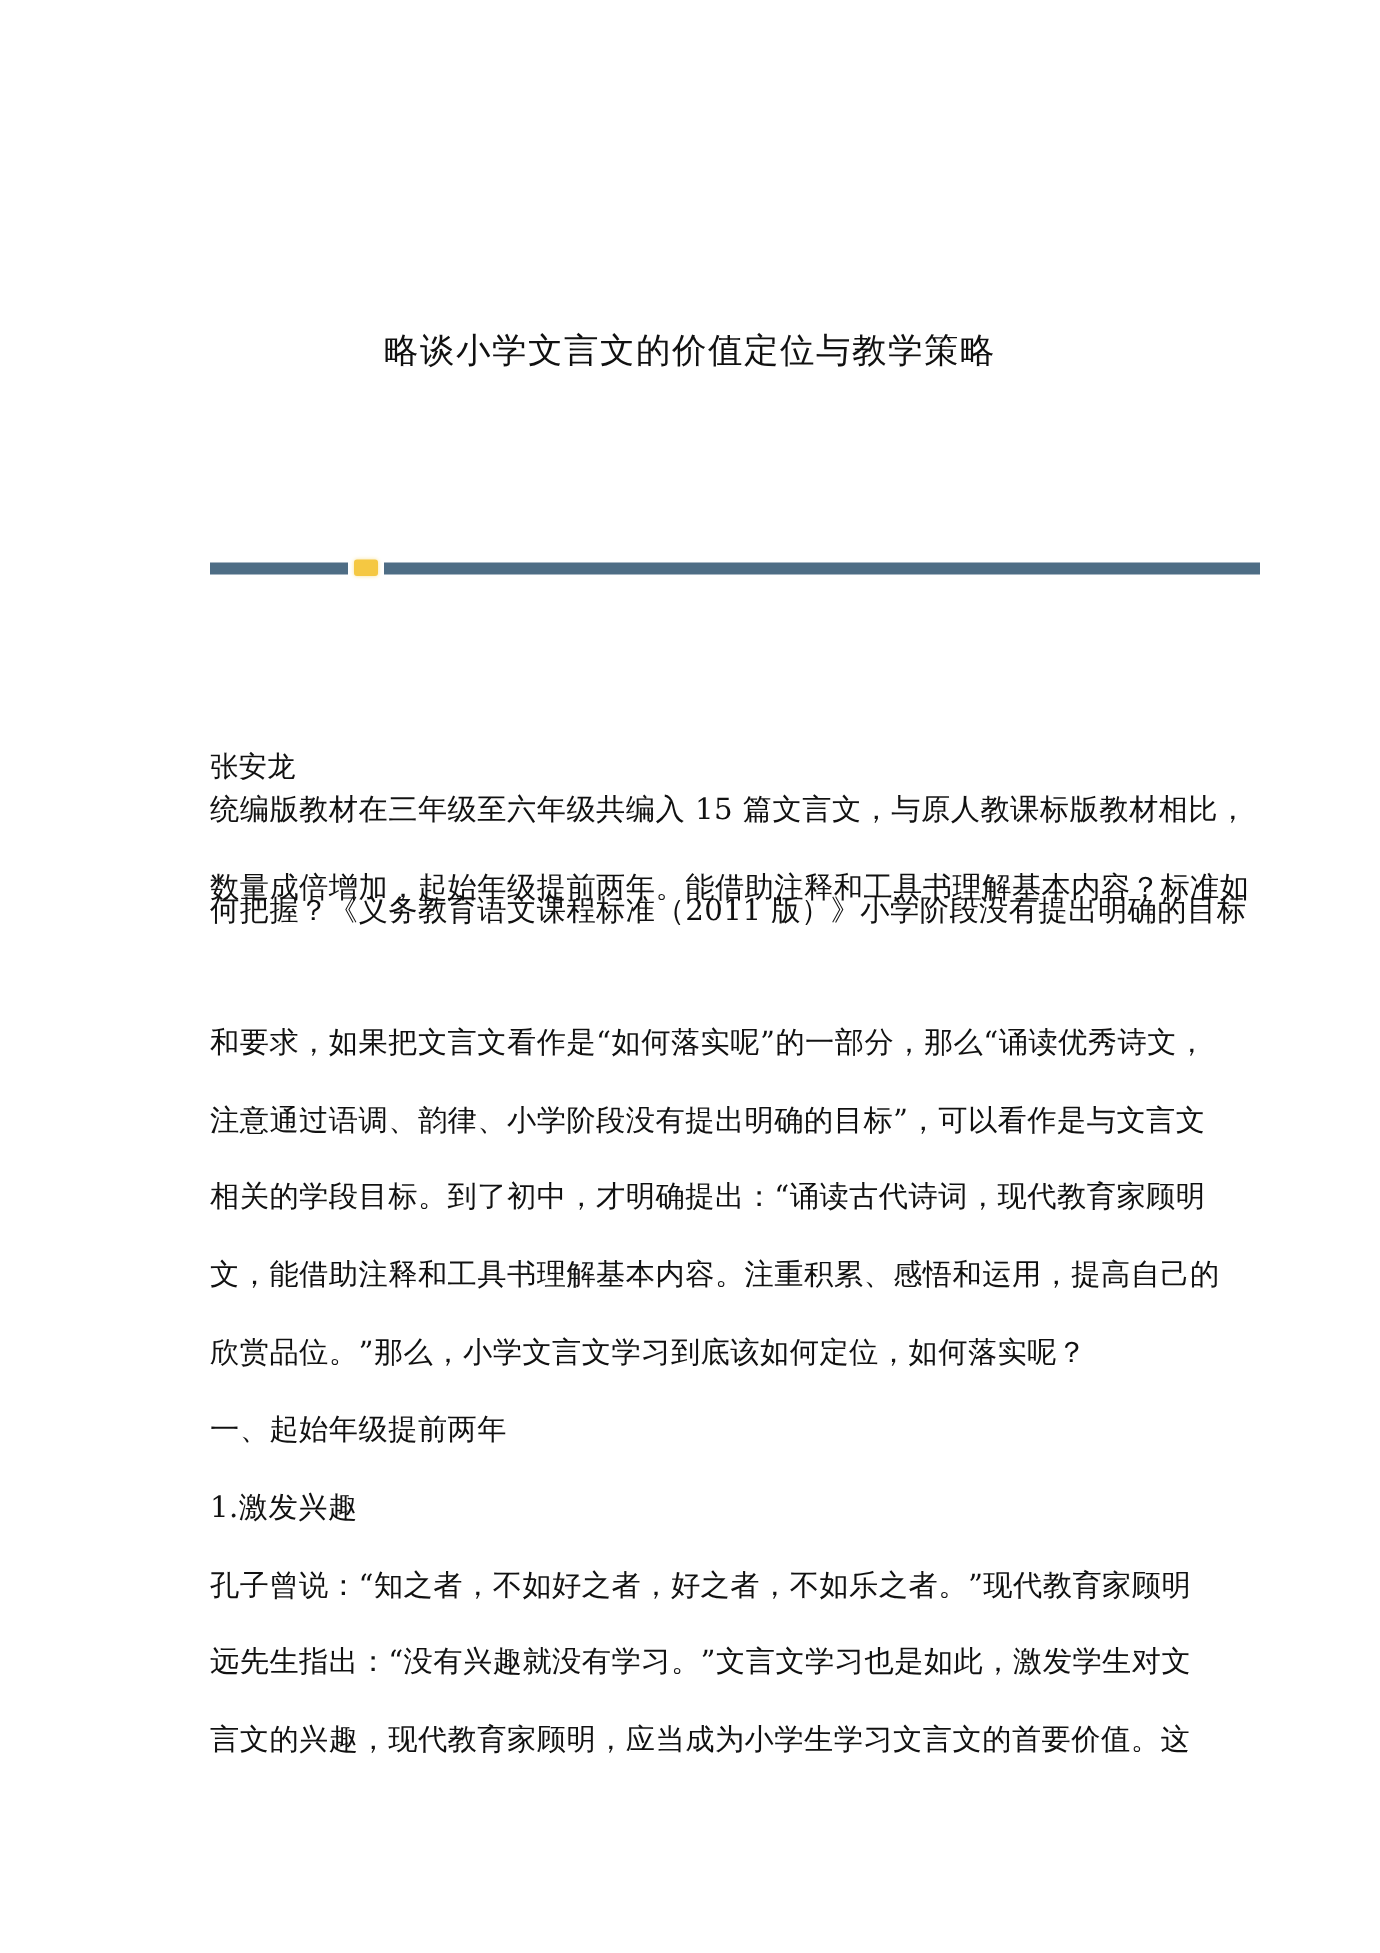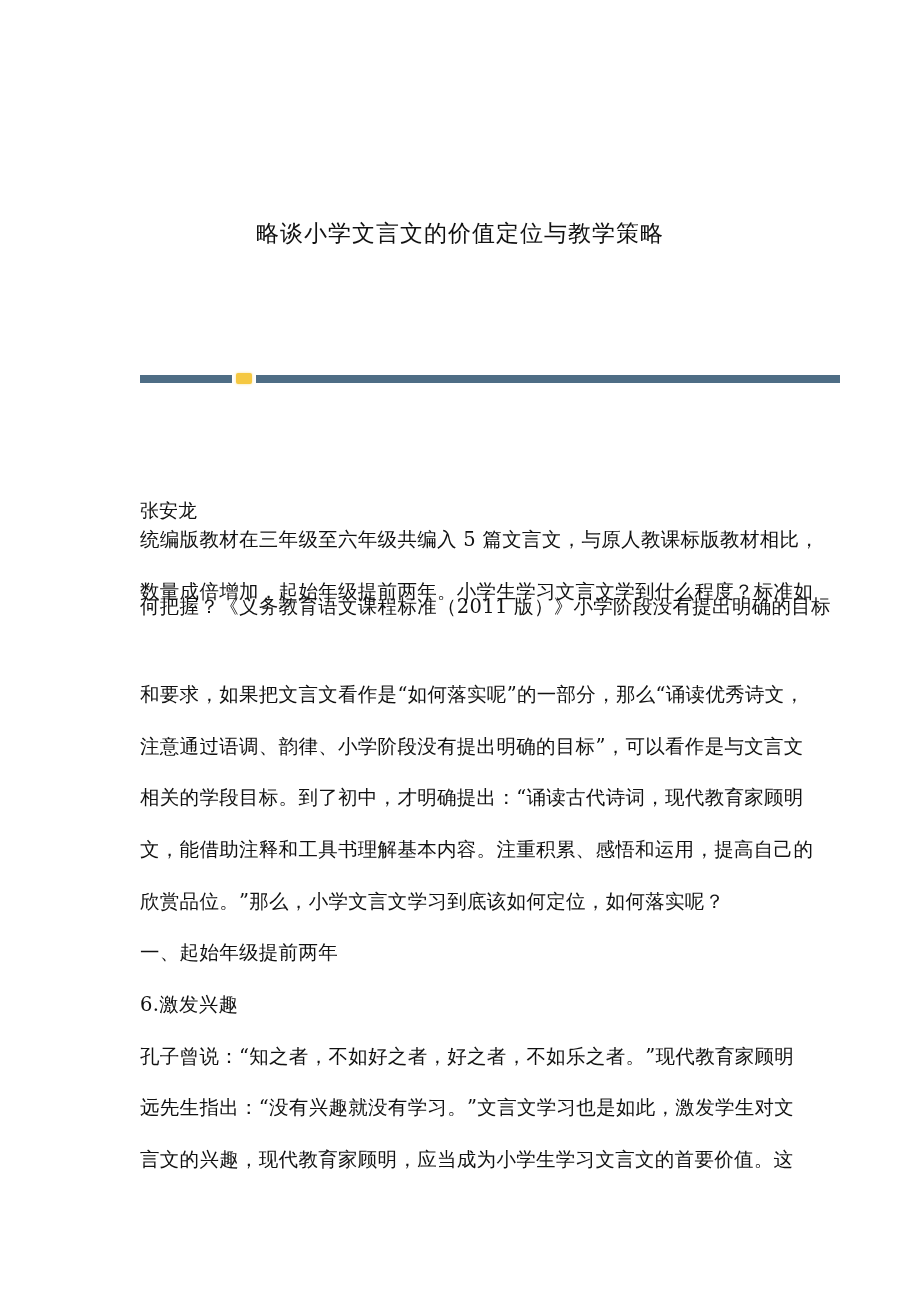--- a/index.html
+++ b/index.html
@@ -18,25 +18,25 @@
 <body>
 
 <div class="title">略谈小学文言文的价值定位与教学策略</div>
 
 <div class="rule-left"></div>
 <div class="ornament"></div>
 <div class="rule-right"></div>
 
 <div class="author">张安龙</div>
 
-<div class="line" style="top:526px">统编版教材在三年级至六年级共编入 5 篇文言文，与原人教课标版教材相比，</div>
-<div class="line" style="top:578px">数量成倍增加，起始年级提前两年。小学生学习文言文学到什么程度？标准如</div>
+<div class="line" style="top:526px">统编版教材在三年级至六年级共编入 15 篇文言文，与原人教课标版教材相比，</div>
+<div class="line" style="top:578px">数量成倍增加，起始年级提前两年。能借助注释和工具书理解基本内容？标准如</div>
 <div class="line" style="top:593px">何把握？《义务教育语文课程标准（2011 版）》小学阶段没有提出明确的目标</div>
 <div class="line" style="top:681px">和要求，如果把文言文看作是“如何落实呢”的一部分，那么“诵读优秀诗文，</div>
 <div class="line" style="top:733px">注意通过语调、韵律、小学阶段没有提出明确的目标”，可以看作是与文言文</div>
 <div class="line" style="top:784px">相关的学段目标。到了初中，才明确提出：“诵读古代诗词，现代教育家顾明</div>
 <div class="line" style="top:836px">文，能借助注释和工具书理解基本内容。注重积累、感悟和运用，提高自己的</div>
 <div class="line" style="top:888px">欣赏品位。”那么，小学文言文学习到底该如何定位，如何落实呢？</div>
 <div class="line" style="top:939px">一、起始年级提前两年</div>
-<div class="line" style="top:991px">6.激发兴趣</div>
+<div class="line" style="top:991px">1.激发兴趣</div>
 <div class="line" style="top:1043px">孔子曾说：“知之者，不如好之者，好之者，不如乐之者。”现代教育家顾明</div>
 <div class="line" style="top:1094px">远先生指出：“没有兴趣就没有学习。”文言文学习也是如此，激发学生对文</div>
 <div class="line" style="top:1146px">言文的兴趣，现代教育家顾明，应当成为小学生学习文言文的首要价值。这</div>
 
 </body></html>

